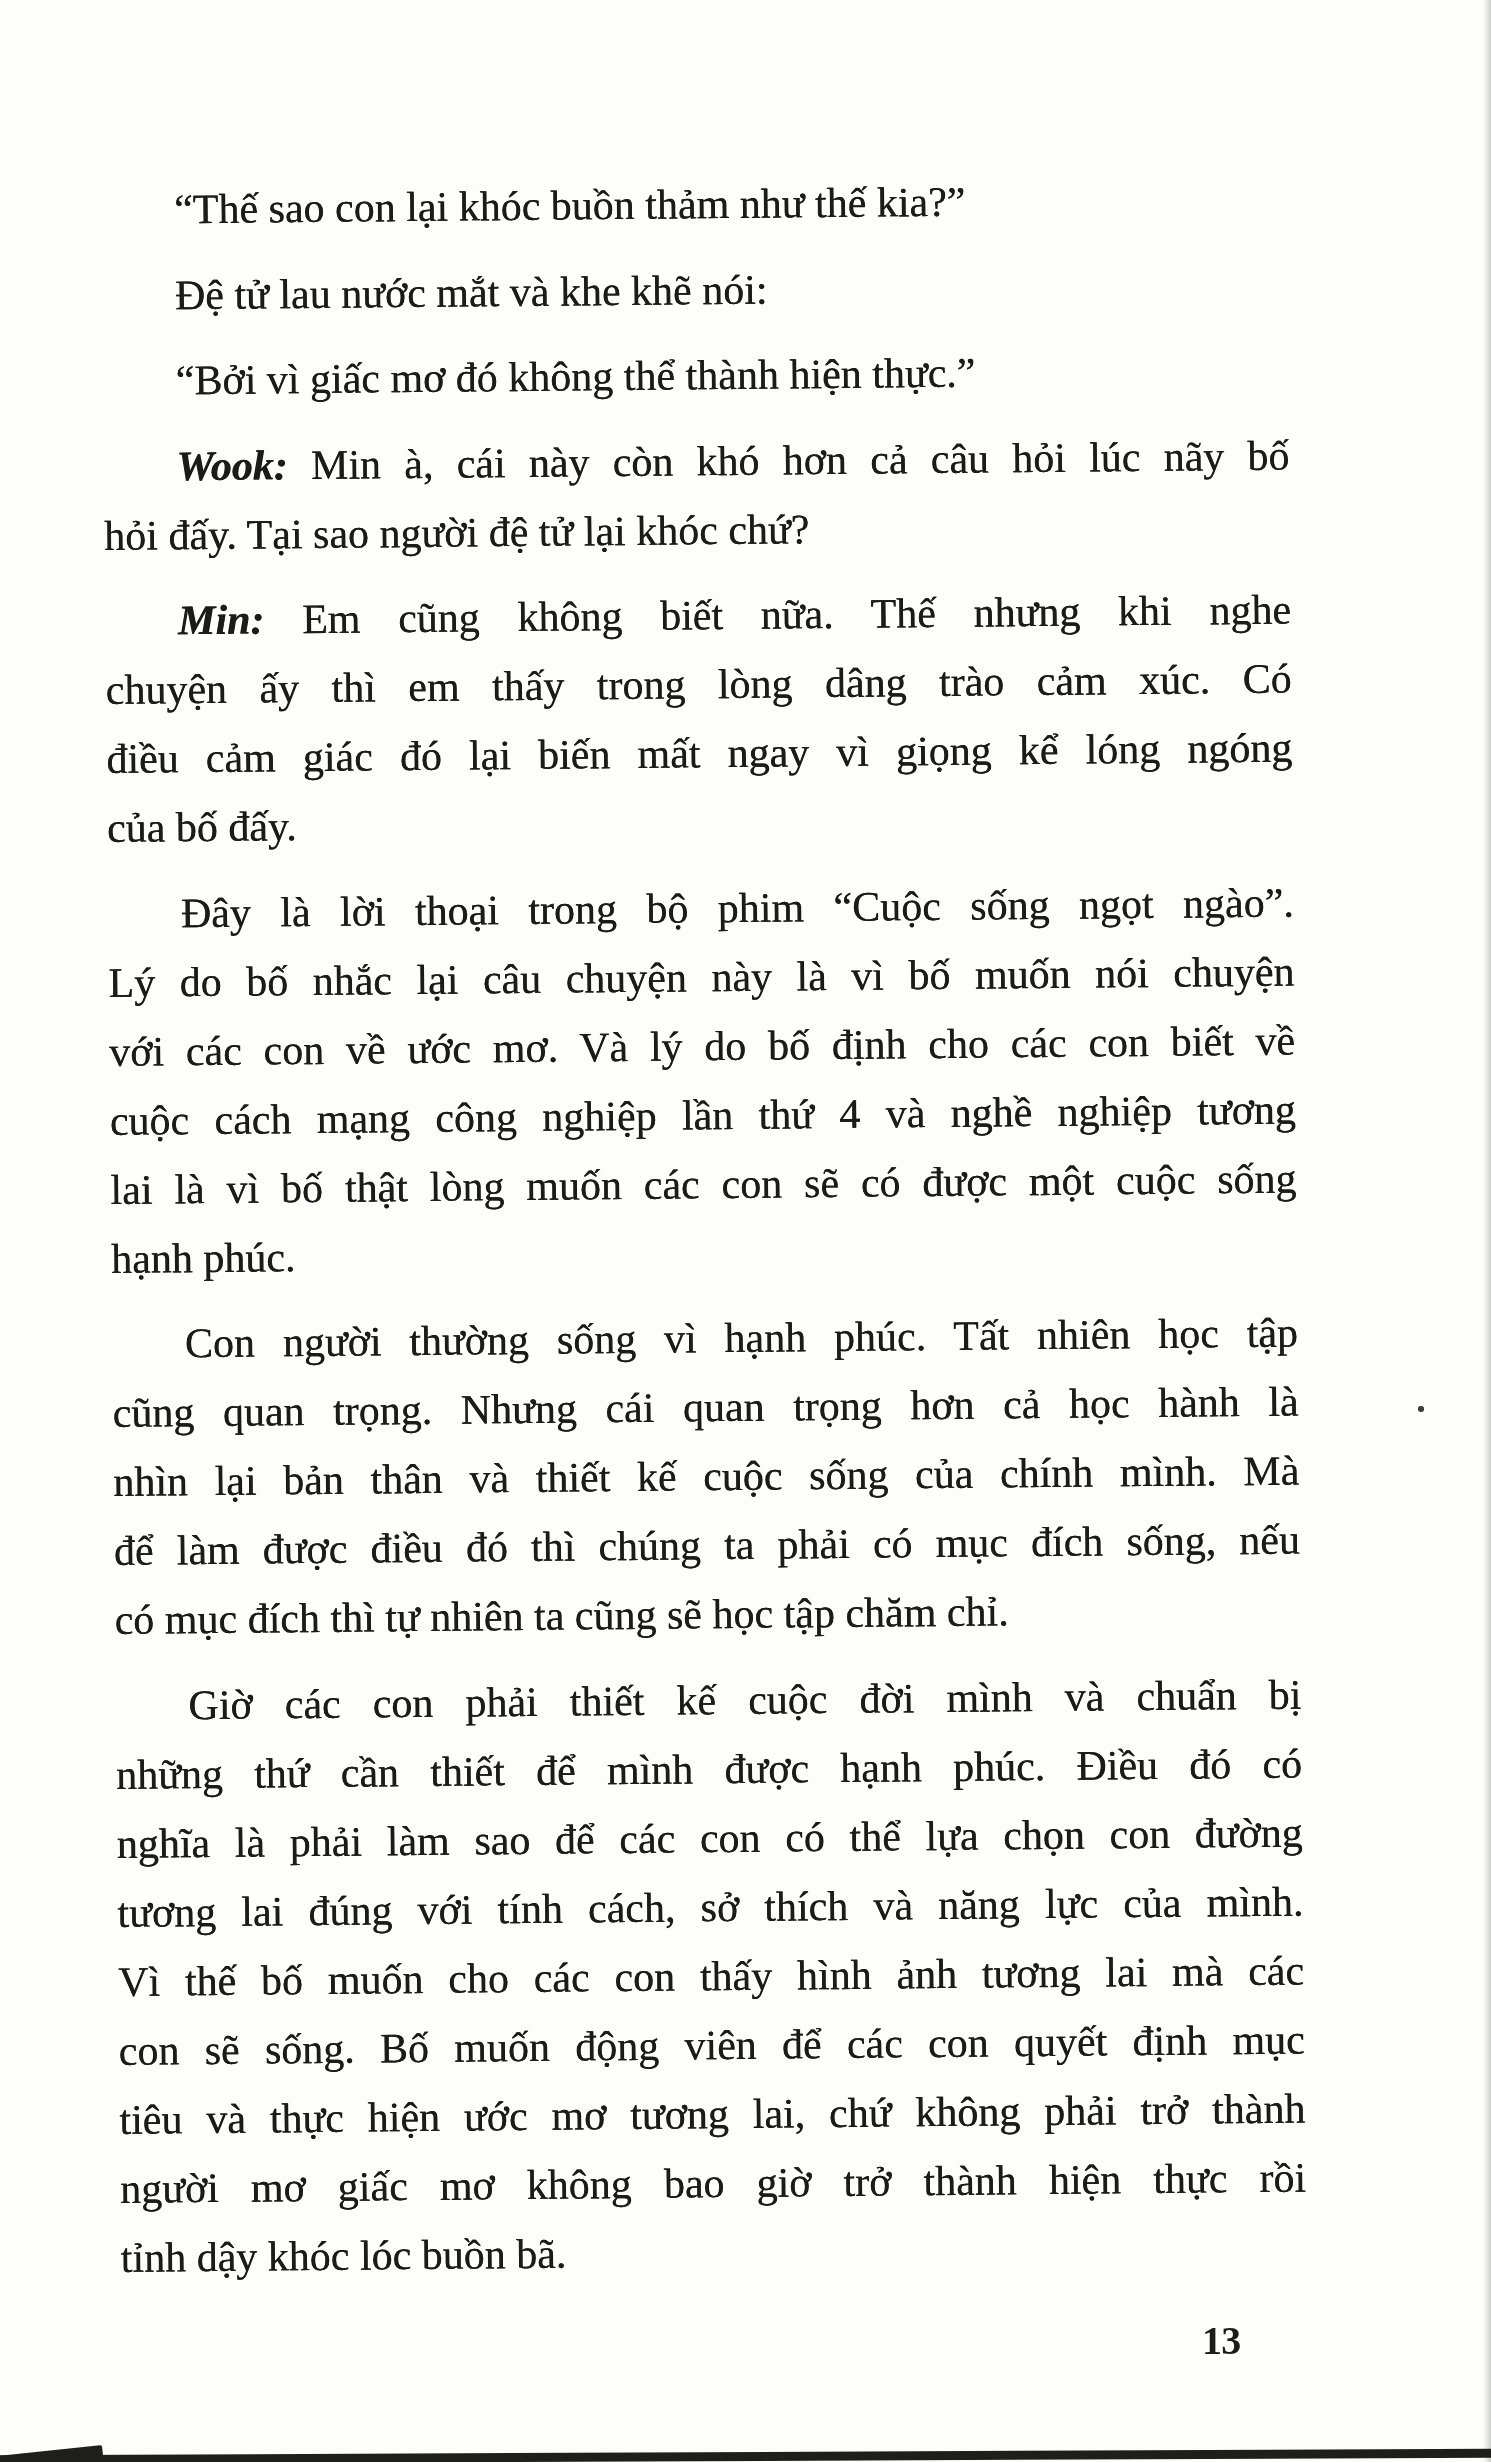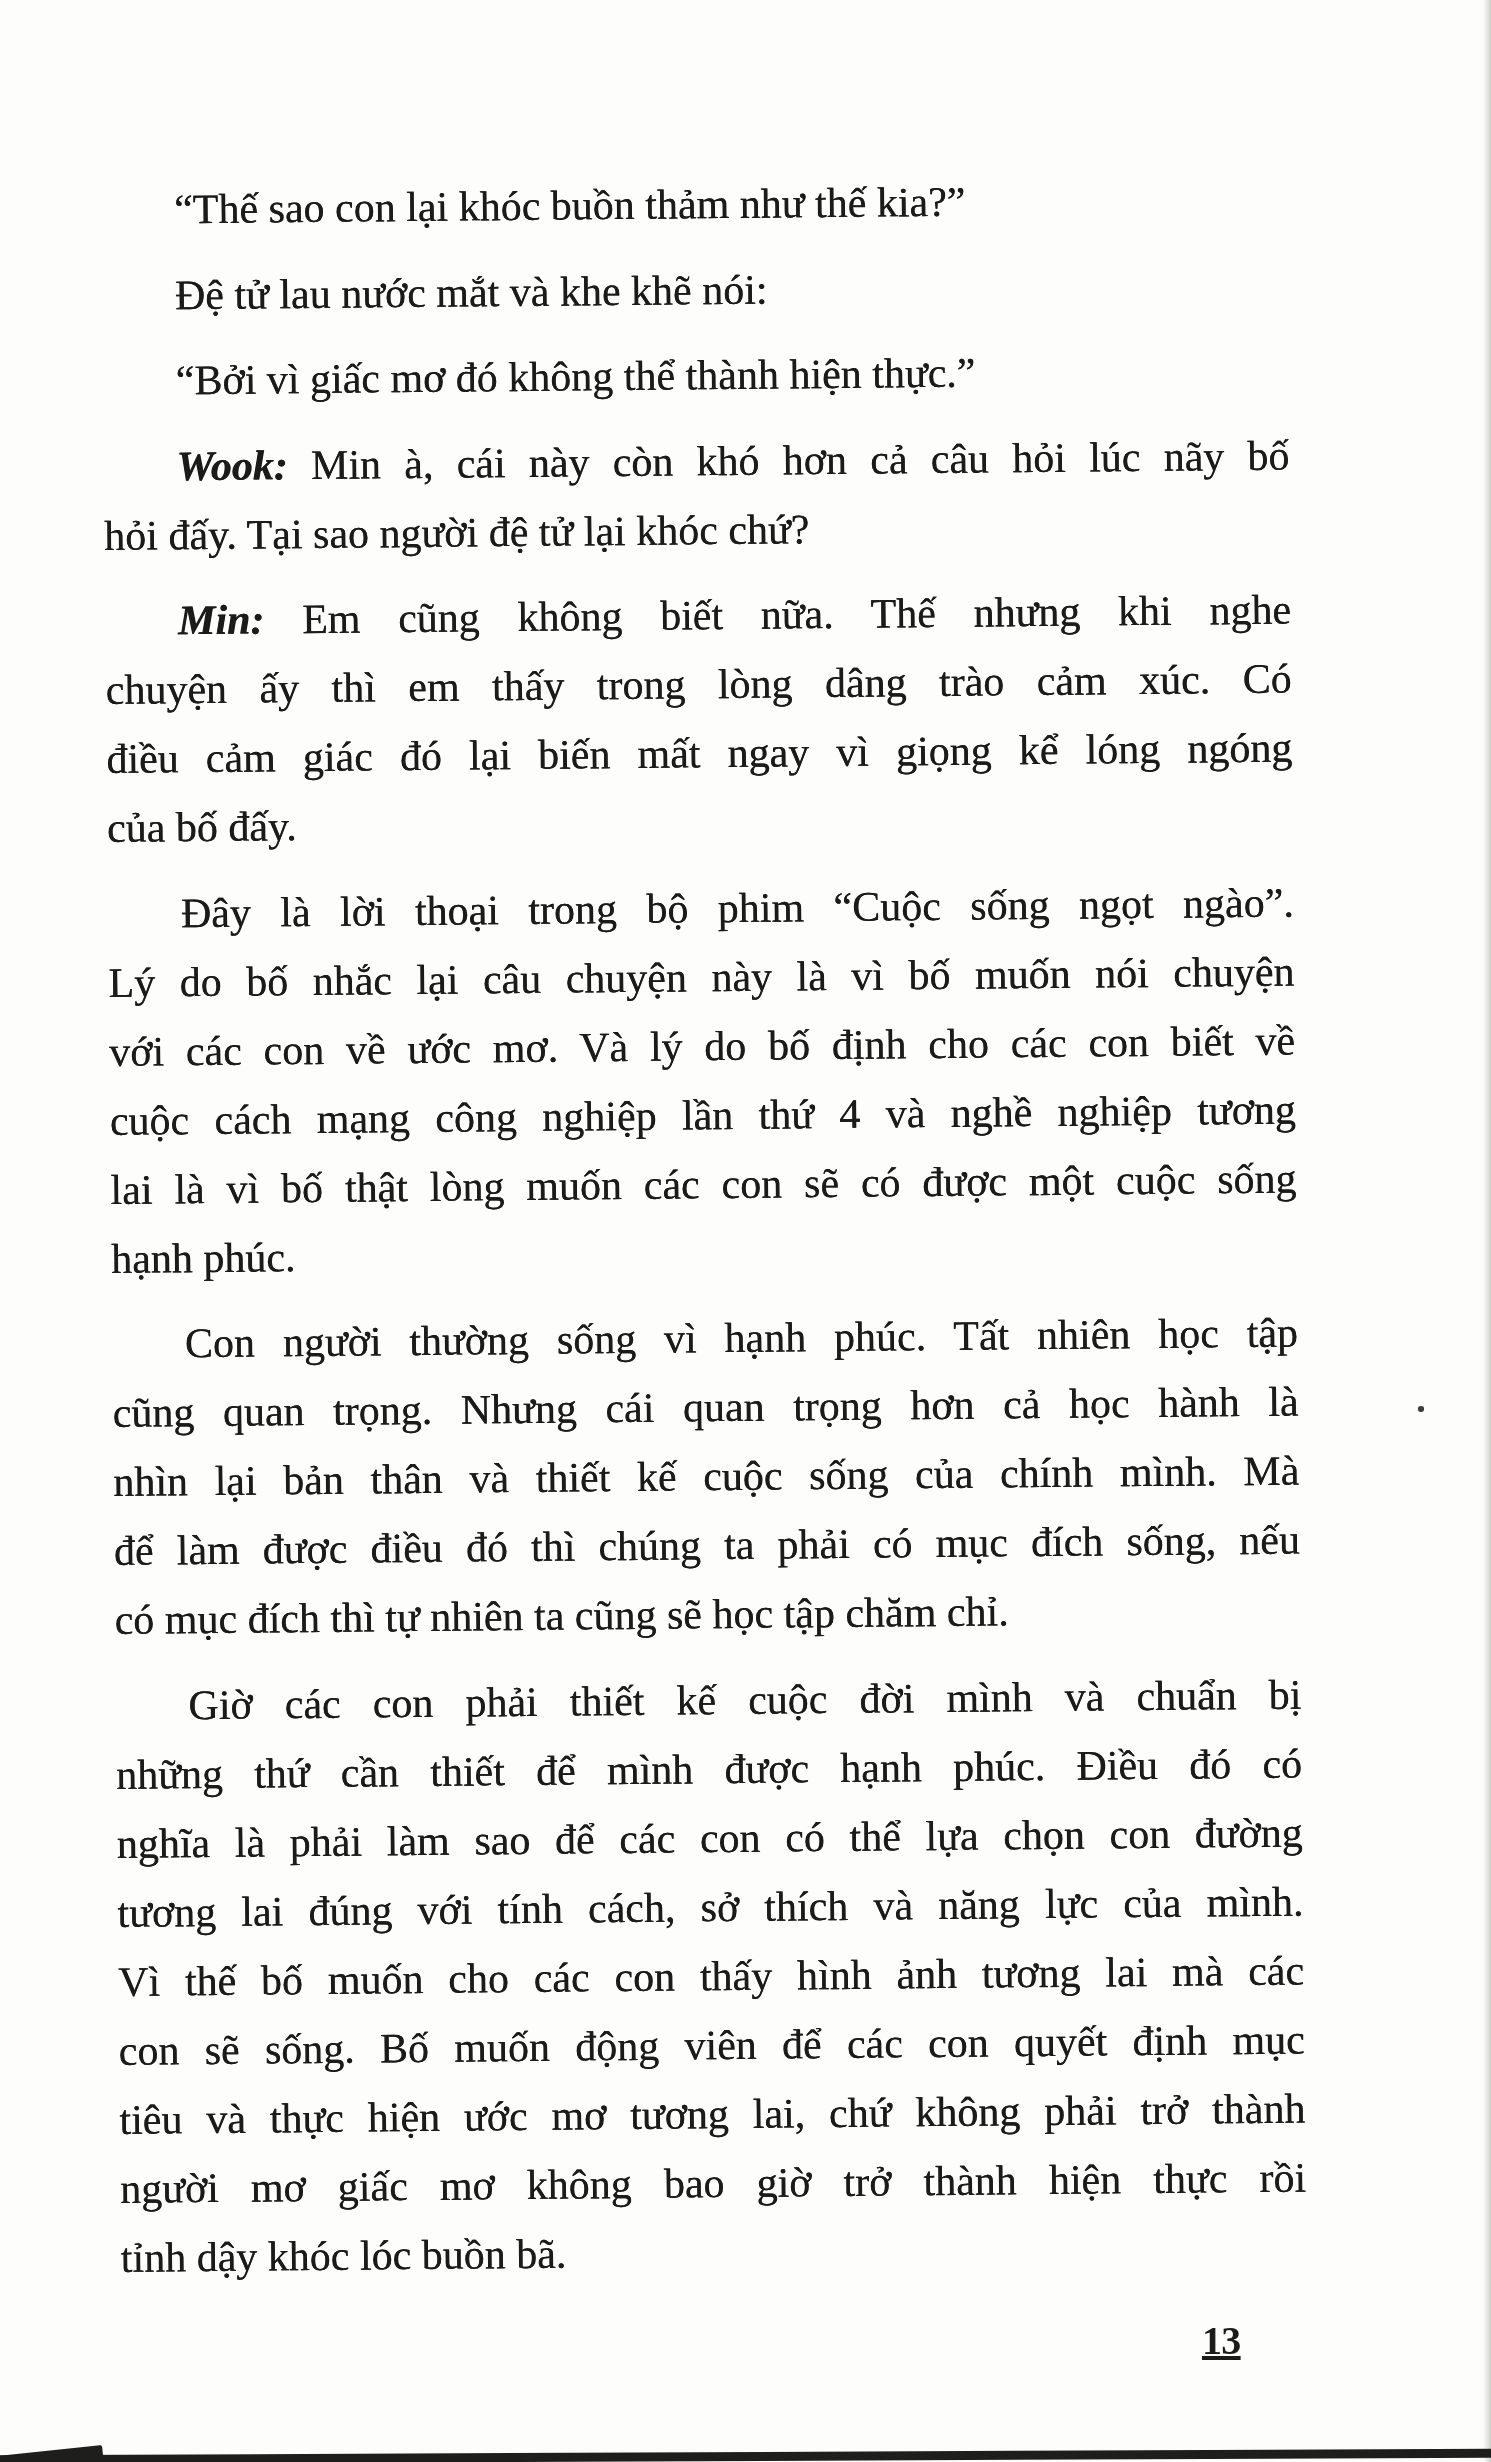--- a/index.html
+++ b/index.html
@@ -31,21 +31,20 @@
   .line { white-space: normal; }
   .line.justify { text-align: justify; text-align-last: justify; }
   .line.first { padding-left: 73px; }
   .speaker { font-weight: 700; font-style: italic; }
   .page-number {
     position: absolute;
     left: 1202px; top: 2317px;
     font-size: 40px; font-weight: 700;
     color: var(--text-color, #1b1b19);
     letter-spacing: -0.7px;
-    text-decoration: underline;
   }
   .bottom-edge {
     position: absolute;
     left: -8.3px; right: -8.3px; bottom: 1.4px;
     height: 9px;
     background: var(--edge-color, #1e1e1c);
     transform: rotate(-0.25deg);
   }
   .bottom-edge-left {
     position: absolute;

